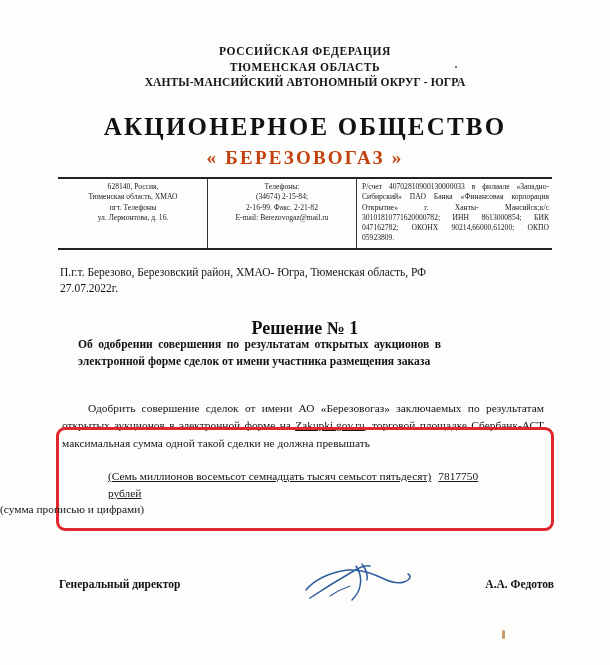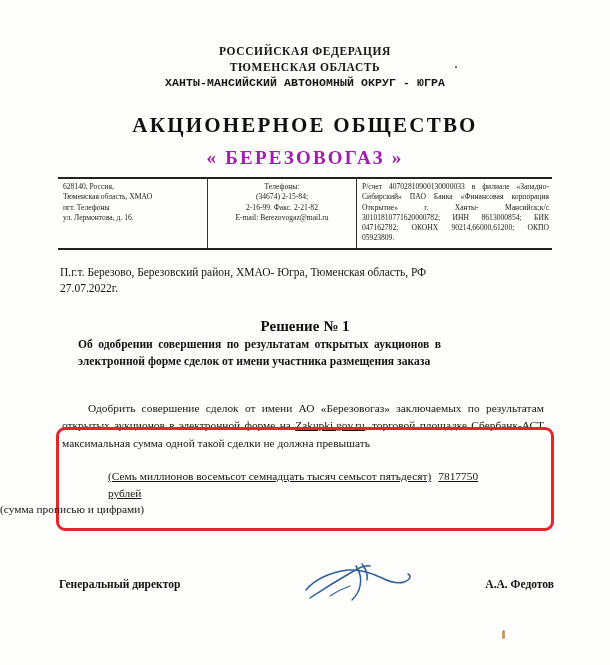--- a/index.html
+++ b/index.html
@@ -31,41 +31,41 @@
     text-align: center;
     font-family: "Liberation Serif", serif;
     font-size: 11.5px;
     font-weight: 700;
     letter-spacing: .2px;
     line-height: 15.5px;
     color: #151515;
   }
   .state-head .l1 { letter-spacing: .6px; }
   .state-head .l2 { letter-spacing: .6px; }
-  .state-head .l3 { letter-spacing: .1px; font-family: Liberation Mono, monospace; }
+  .state-head .l3 { letter-spacing: .1px; }
 
   .org-type {
     position: absolute;
     left: 0; right: 0;
     top: 113px;
     text-align: center;
-    font-size: 21px;
+    font-size: 25px;
     font-weight: 700;
     letter-spacing: 2.2px;
     color: #111;
   }
   .org-name {
     position: absolute;
     left: 0; right: 0;
     top: 147px;
     text-align: center;
     font-size: 19px;
     font-weight: 700;
     letter-spacing: 2.2px;
-    color: #a21caf;
+    color: #c2410c;
   }
 
   
   .req-table {
     position: absolute;
     left: 58px;
     top: 177px;
     width: 494px;
     border-collapse: collapse;
     border-top: 2.5px solid #222;
@@ -75,20 +75,21 @@
     vertical-align: top;
     padding: 3px 4px 4px 4px;
     font-size: 7.6px;
     line-height: 10.3px;
     color: #1a1a1a;
   }
   .req-col-left {
     width: 140px;
     border-right: 1.4px solid #333;
     padding-left: 5px !important;
+    text-align: center;
   }
   .req-col-mid {
     width: 140px;
     border-right: 1.4px solid #333;
     text-align: center;
   }
   .req-col-right {
     text-align: justify;
     text-align-last: left;
     font-size: 7.3px;
@@ -107,21 +108,21 @@
     line-height: 16px;
     color: #151515;
   }
 
   
   .doc-title {
     position: absolute;
     left: 0; right: 0;
     top: 318px;
     text-align: center;
-    font-size: 15px;
+    font-size: 18px;
     font-weight: 700;
     color: #111;
   }
   .doc-subtitle {
     position: absolute;
     left: 78px;
     width: 456px;
     top: 336px;
     text-align: left;
     font-size: 11.6px;

